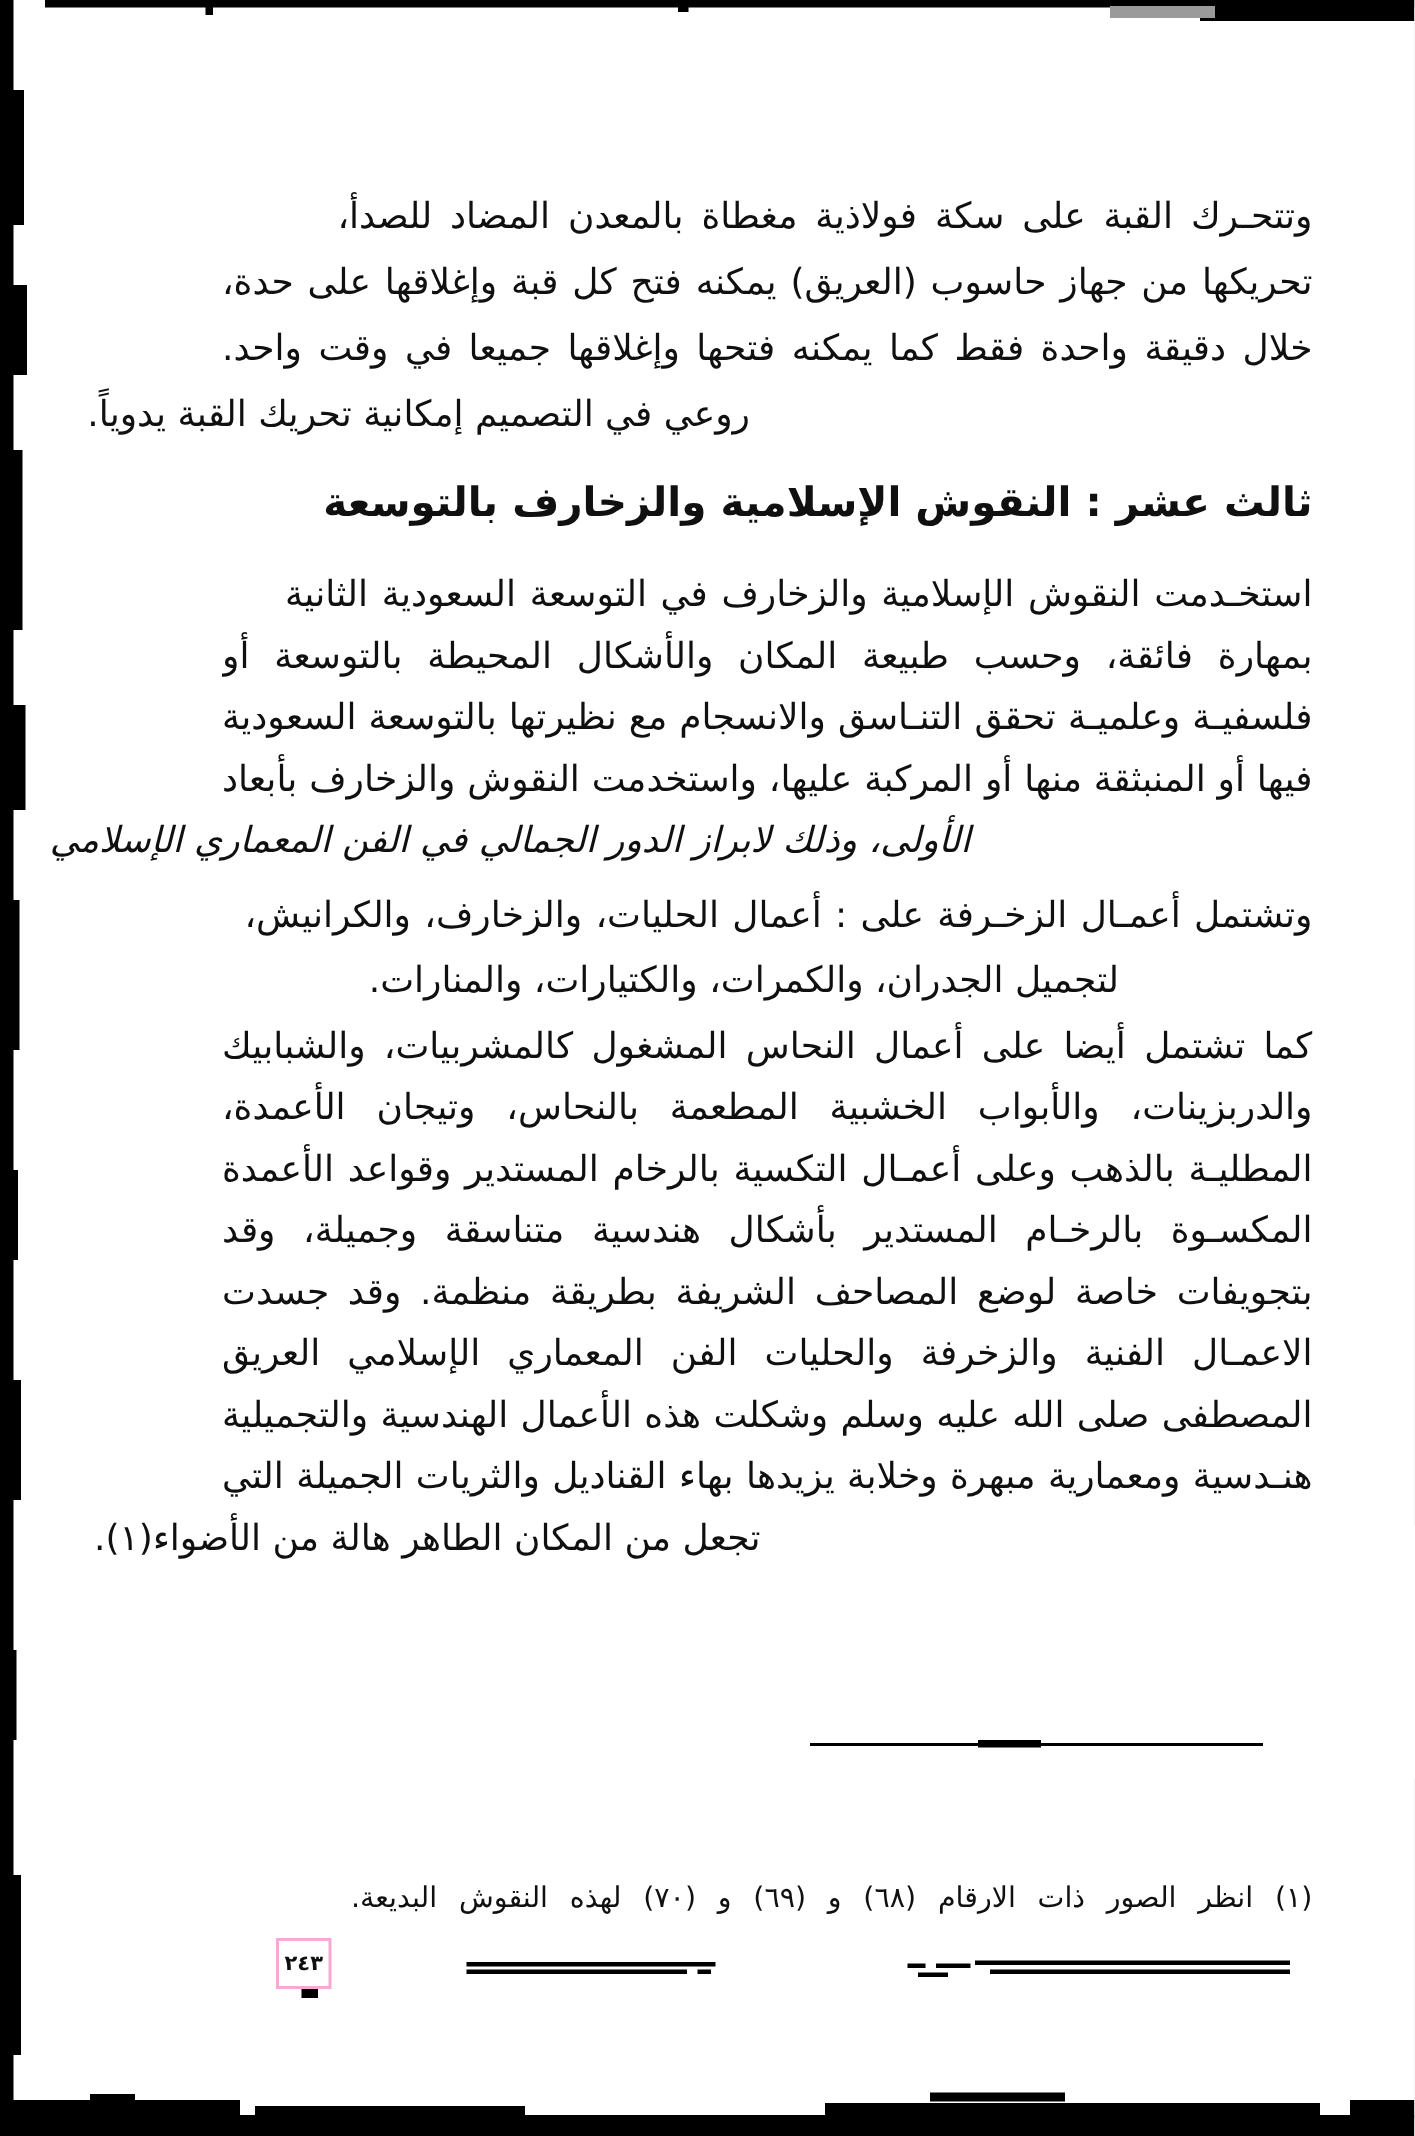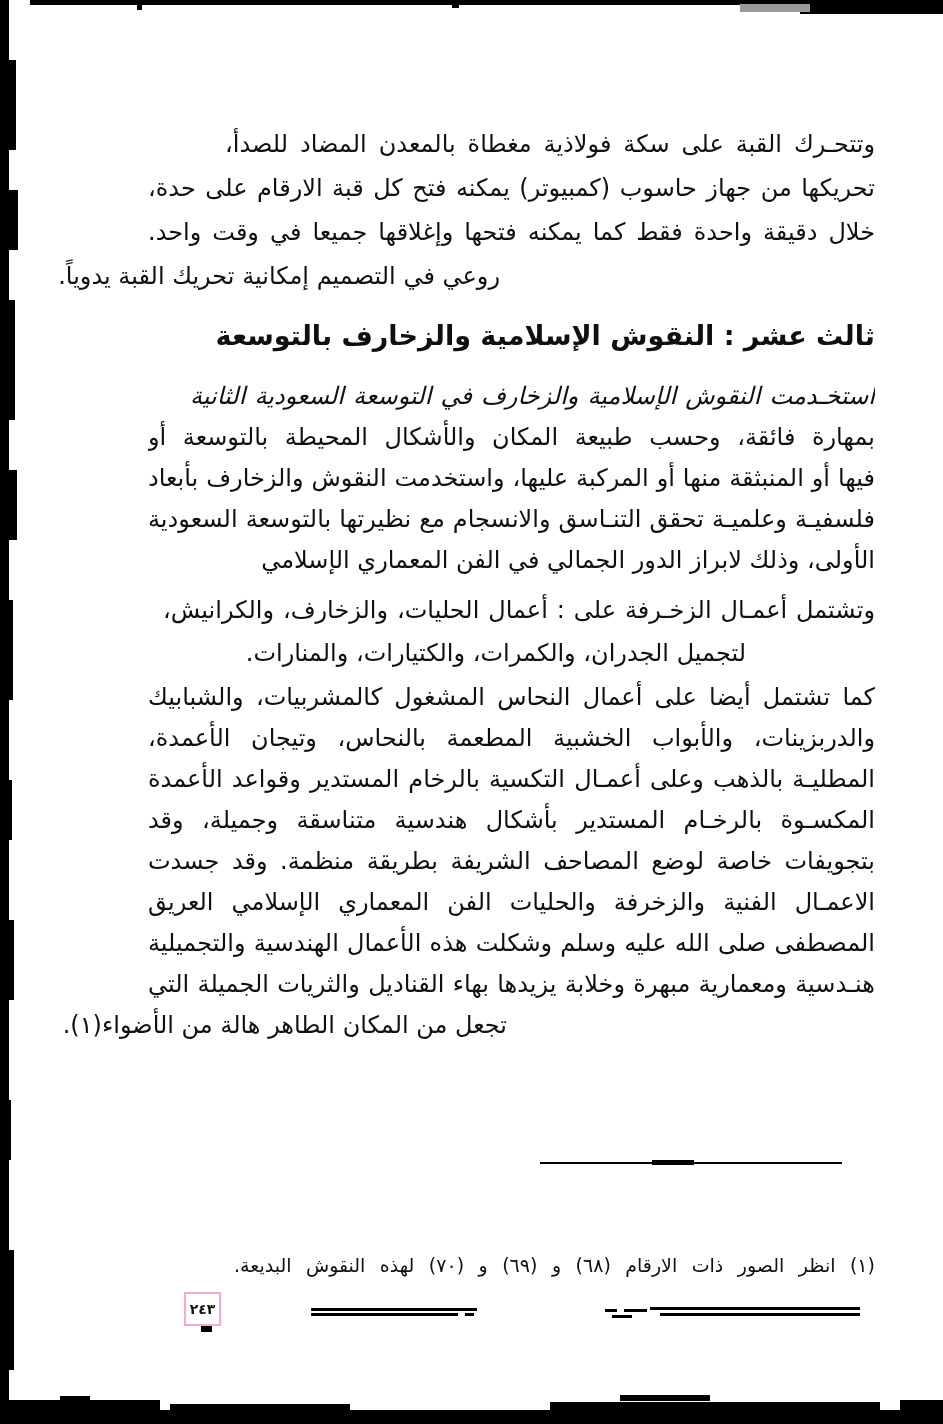--- a/index.html
+++ b/index.html
@@ -33,24 +33,24 @@
     margin-right:375px;overflow:visible;
   }
   .heading{
     position:absolute;top:316px;left:0;right:0;
     margin:0;
     font-size:27px;font-weight:bold;
     text-align:right;
     height:40px;line-height:40px;
   }
   .p2{top:376px;} .p2 .line{height:41px;line-height:41px;}
-  .p2 .line:nth-child(1){margin-left:42px;font-style:italic;}
+  .p2 .line:nth-child(1){margin-left:42px;}
   .p2 .line:nth-child(5){
     text-align:center;text-align-last:right;white-space:nowrap;
-    overflow:visible;
+    margin-right:228px;overflow:visible;font-style:italic;
   }
   .p3{top:589px;} .p3 .line{height:43px;line-height:43px;}
   .p3 .line:nth-child(1){margin-left:15px;}
   .p3 .line:nth-child(2){
     text-align:right;text-align-last:right;white-space:nowrap;
     margin-right:129px;overflow:visible;
   }
   .p4{top:677px;} .p4 .line{height:41px;line-height:41px;}
   .p4 .line:nth-child(1){}
   .p4 .line:nth-child(9){
@@ -105,32 +105,32 @@
   <div class="spk" style="left:170px;top:1404px;width:180px;height:8px;"></div>
   <div class="spk" style="left:550px;top:1402px;width:330px;height:10px;"></div>
   <div class="spk" style="left:900px;top:1400px;width:43px;height:12px;"></div>
   <div class="spk" style="left:60px;top:1396px;width:30px;height:6px;"></div>
   <div class="spk" style="left:620px;top:1395px;width:90px;height:6px;"></div>
 
   <div class="col">
 
     <div class="para p1">
       <div class="line">وتتحـرك القبة على سكة فولاذية مغطاة بالمعدن المضاد للصدأ، كما يتم</div>
-      <div class="line">تحريكها من جهاز حاسوب (كمبيوتر) يمكنه فتح كل قبة الارقام على حدة،</div>
+      <div class="line">تحريكها من جهاز حاسوب (العريق) يمكنه فتح كل قبة وإغلاقها على حدة،</div>
       <div class="line">خلال دقيقة واحدة فقط كما يمكنه فتحها وإغلاقها جميعا في وقت واحد. وقد</div>
       <div class="line">روعي في التصميم إمكانية تحريك القبة يدوياً.</div>
     </div>
 
     <h2 class="heading">ثالث عشر : النقوش الإسلامية والزخارف بالتوسعة</h2>
 
     <div class="para p2">
       <div class="line">استخـدمت النقوش الإسلامية والزخارف في التوسعة السعودية الثانية</div>
       <div class="line">بمهارة فائقة، وحسب طبيعة المكان والأشكال المحيطة بالتوسعة أو المتداخلة</div>
+      <div class="line">فلسفيـة وعلميـة تحقق التنـاسق والانسجام مع نظيرتها بالتوسعة السعودية</div>
       <div class="line">فيها أو المنبثقة منها أو المركبة عليها، واستخدمت النقوش والزخارف بأبعاد</div>
-      <div class="line">فلسفيـة وعلميـة تحقق التنـاسق والانسجام مع نظيرتها بالتوسعة السعودية</div>
       <div class="line">الأولى، وذلك لابراز الدور الجمالي في الفن المعماري الإسلامي</div>
     </div>
 
     <div class="para p3">
       <div class="line">وتشتمل أعمـال الزخـرفة على : أعمال الحليات، والزخارف، والكرانيش،</div>
       <div class="line">لتجميل الجدران، والكمرات، والكتيارات، والمنارات.</div>
     </div>
 
     <div class="para p4">
       <div class="line">كما تشتمل أيضا على أعمال النحاس المشغول كالمشربيات، والشبابيك</div>

